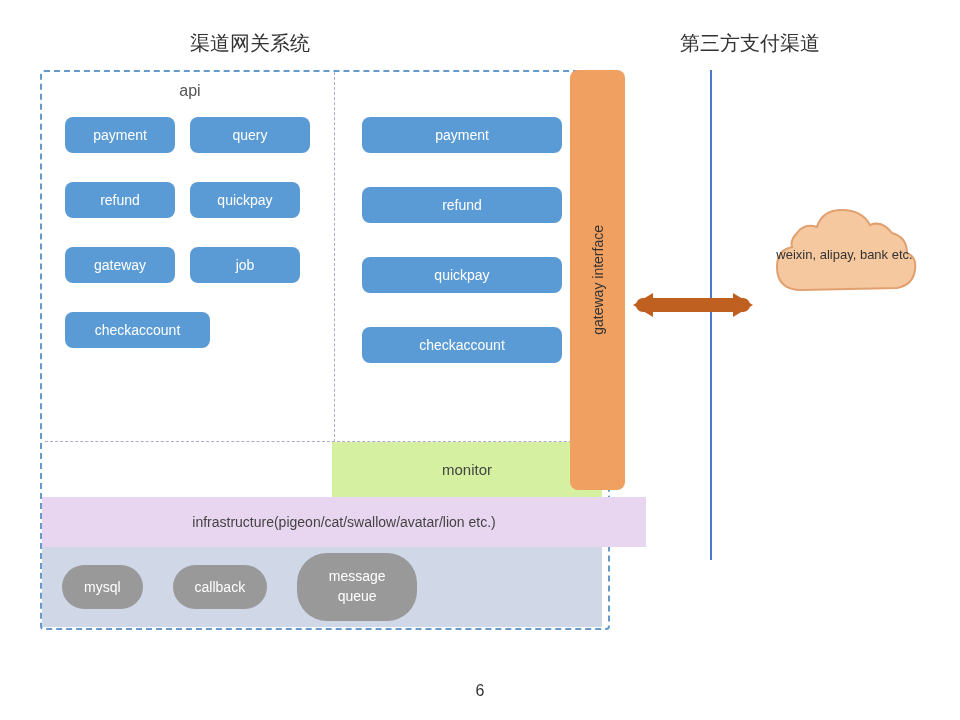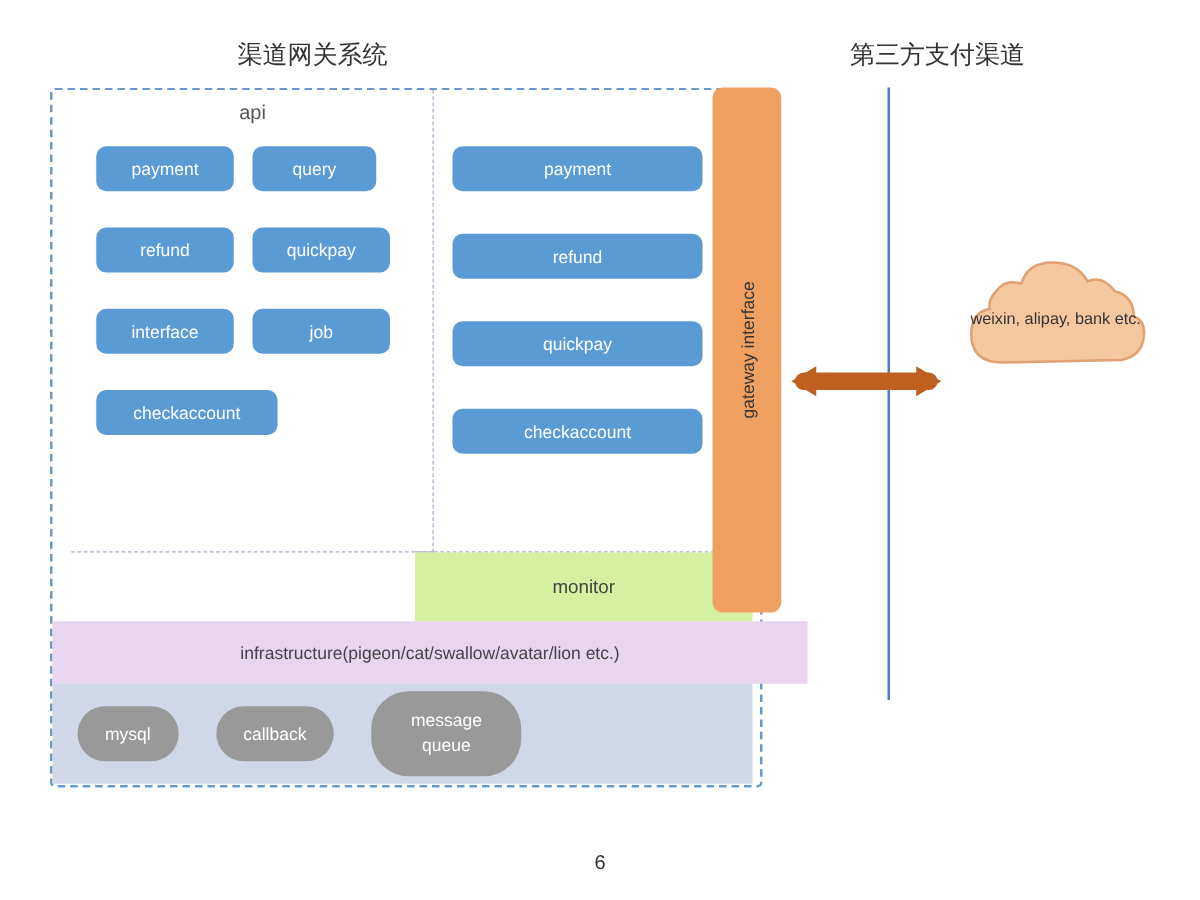--- a/index.html
+++ b/index.html
@@ -46,21 +46,21 @@
       height: 560px;
       border: 2px dashed #6699cc;
       border-radius: 4px;
       background: transparent;
     }
 
     
     .api-section {
       position: absolute;
       top: 0;
-      left: 15px;
+      left: 3px;
       width: 290px;
       height: 370px;
       border-right: 1px dashed #aac;
       border-bottom: 1px dashed #aac;
     }
     .api-label {
       position: absolute;
       top: 10px;
       left: 0;
       width: 290px;
@@ -95,21 +95,21 @@
       border-radius: 8px;
       border: none;
       font-size: 14px;
       padding: 10px 0;
       text-align: center;
       cursor: default;
     }
 
     
     .api-btn-1 { position: absolute; top: 45px; left: 20px; width: 110px; }
-    .api-btn-2 { position: absolute; top: 45px; left: 145px; width: 99px; }
+    .api-btn-2 { position: absolute; top: 45px; left: 145px; width: 120px; }
     .api-btn-3 { position: absolute; top: 110px; left: 20px; width: 110px; }
     .api-btn-4 { position: absolute; top: 110px; left: 145px; width: 110px; }
     .api-btn-5 { position: absolute; top: 175px; left: 20px; width: 110px; }
     .api-btn-6 { position: absolute; top: 175px; left: 145px; width: 110px; }
     .api-btn-7 { position: absolute; top: 240px; left: 20px; width: 145px; }
 
     
     .domain-btn-1 { position: absolute; top: 45px; left: 30px; width: 200px; }
     .domain-btn-2 { position: absolute; top: 115px; left: 30px; width: 200px; }
     .domain-btn-3 { position: absolute; top: 185px; left: 30px; width: 200px; }
@@ -270,21 +270,21 @@
 
   <div class="main-box">
 
     <div class="api-section">
       <div class="api-label">api</div>
 
       <div class="blue-btn api-btn-1">payment</div>
       <div class="blue-btn api-btn-2">query</div>
       <div class="blue-btn api-btn-3">refund</div>
       <div class="blue-btn api-btn-4">quickpay</div>
-      <div class="blue-btn api-btn-5">interface</div>
+      <div class="blue-btn api-btn-5">gateway</div>
       <div class="blue-btn api-btn-6">job</div>
       <div class="blue-btn api-btn-7">checkaccount</div>
     </div>
 
     <div class="domain-section">
 
       <div class="blue-btn domain-btn-1">payment</div>
       <div class="blue-btn domain-btn-2">refund</div>
       <div class="blue-btn domain-btn-3">quickpay</div>
       <div class="blue-btn domain-btn-4">checkaccount</div>

